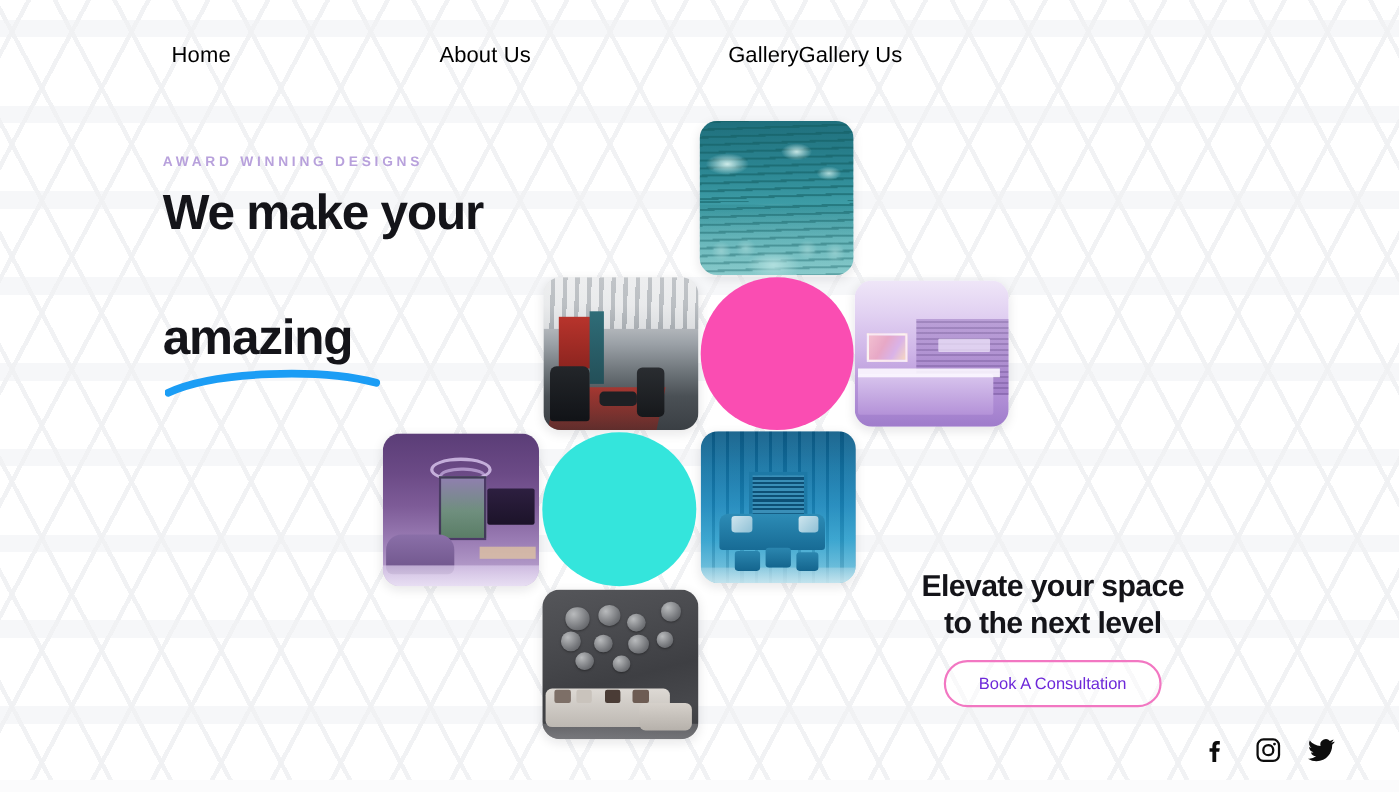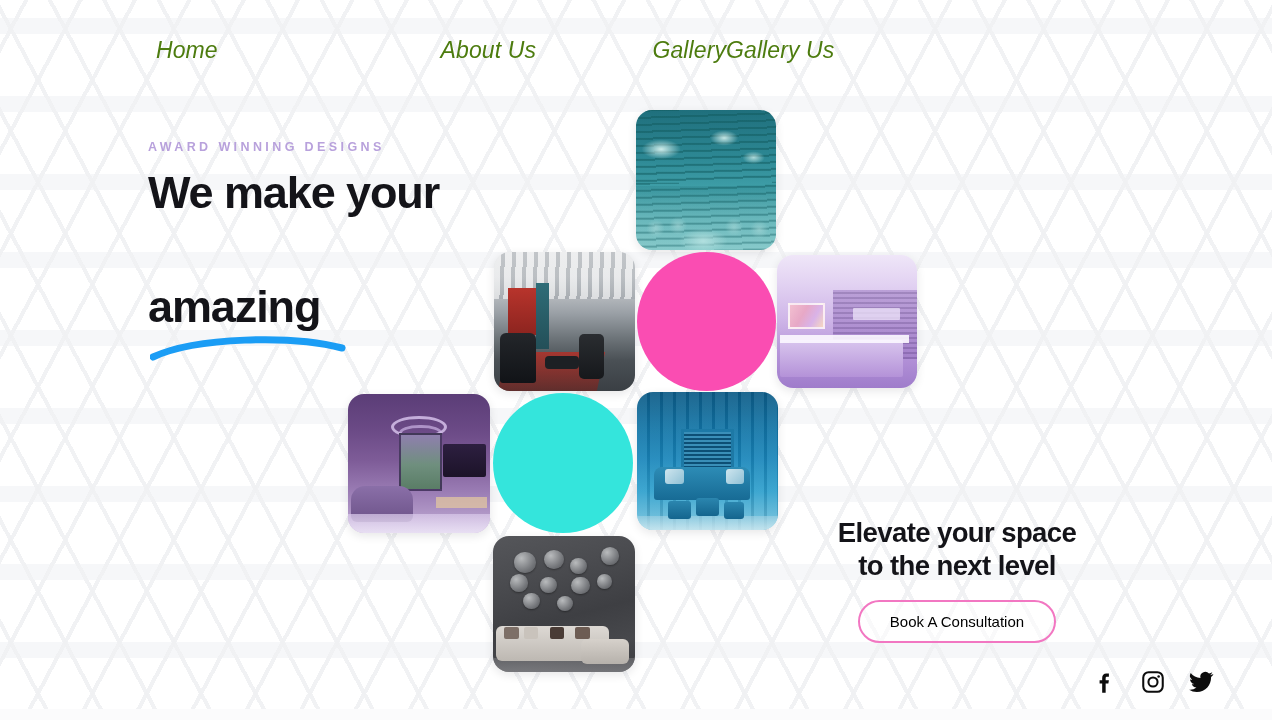--- a/index.html
+++ b/index.html
@@ -61,30 +61,29 @@
     white-space: nowrap;
   }
 
   #nav {
     display: flex;
     align-items: center;
     margin-left: 156px;
     gap: 0;
   }
   .nav-item {
-    font-size: 23px;
-    color: #4d7c0f;
+    font-size: 20px;
+    color: #000000;
     letter-spacing: 0.1px;
     cursor: pointer;
     white-space: nowrap;
     padding: 6px 0;
-    font-style: italic;
   }
   #nav-home      { margin-left: 0;   width: 190px; text-align: left; }
-  #nav-about     { width: 190px; text-align: right; }
+  #nav-about     { width: 190px; text-align: center; }
   #nav-gallery   { width: 190px; text-align: right; }
   #nav-contact   { width: 190px; text-align: left; }
 
   
   #hero-left {
     position: absolute;
     left: 148px;
     top: 140px;
     width: 360px;
     z-index: 20;
@@ -320,21 +319,21 @@
     letter-spacing: -0.6px;
   }
   #cta-button {
     display: inline-block;
     margin-top: 18px;
     padding: 11px 30px;
     border: 2.5px solid #F277C2;
     border-radius: 30px;
     background: rgba(255,255,255,0.55);
     font-size: 15px;
-    color: #000000;
+    color: #6d28d9;
     cursor: pointer;
     white-space: nowrap;
   }
 
   
   #social {
     position: absolute;
     right: 58px;
     bottom: 25px;
     display: flex;

